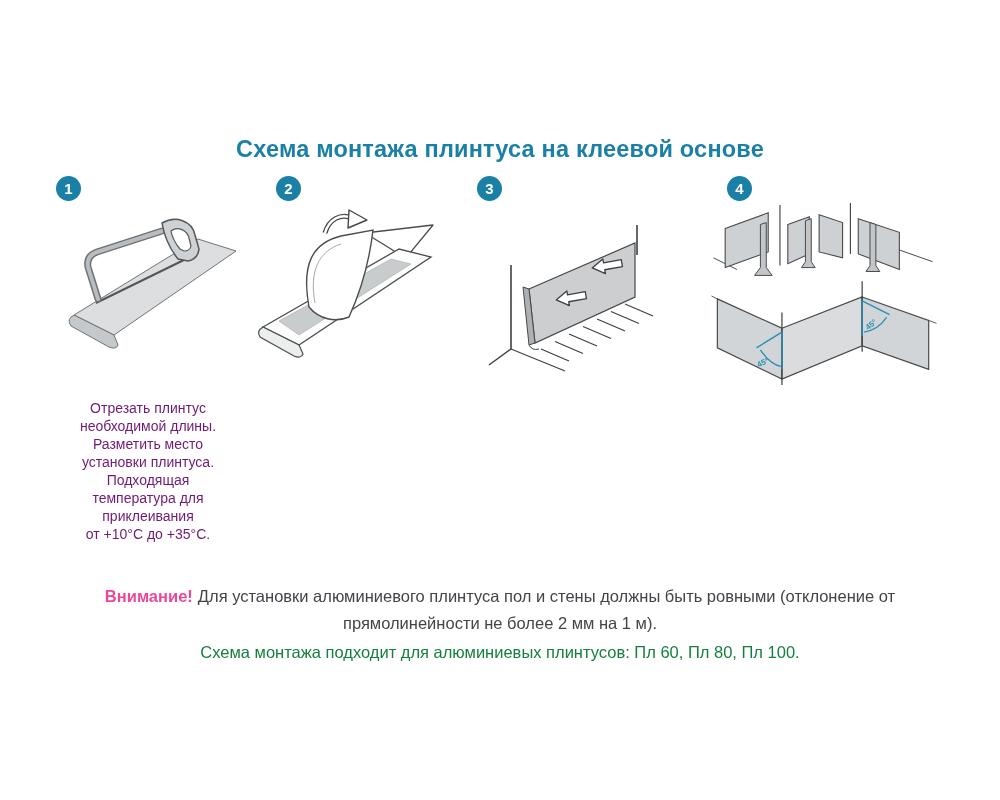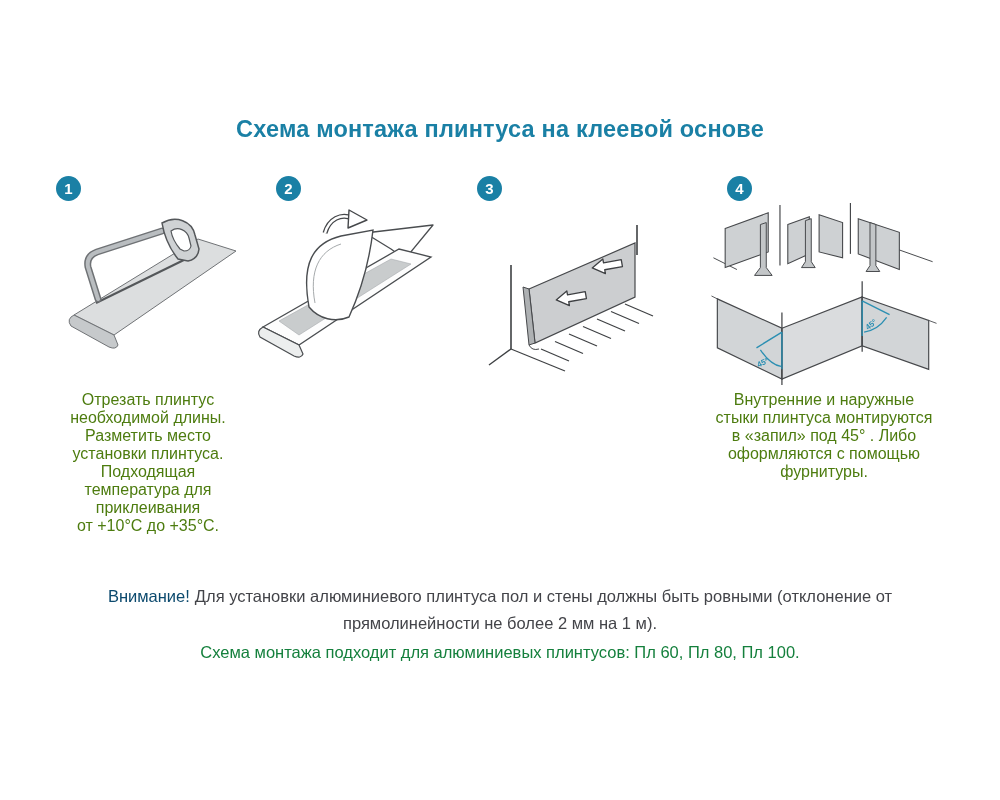--- a/index.html
+++ b/index.html
@@ -2,50 +2,50 @@
 <html><head>
 <meta charset="utf-8">
 <style>
   * { margin:0; padding:0; box-sizing:border-box; }
   html,body { background:#ffffff; }
   body {
     width:1000px; height:800px; position:relative; overflow:hidden;
     font-family:"Liberation Sans", sans-serif; color:#54565a;
   }
   .page-title {
-    position:absolute; top:116px; left:0; width:1000px;
+    position:absolute; top:136px; left:0; width:1000px;
     text-align:center; font-size:23.5px; font-weight:bold;
     color:#1a80a5; letter-spacing:0.2px;
   }
   .step { position:absolute; top:176px; }
   .step-1 { left:50px;  width:196px; }
   .step-2 { left:249px; width:196px; }
   .step-3 { left:465px; width:210px; }
   .step-4 { left:709px; width:230px; }
   .badge {
     width:25px; height:25px; border-radius:50%;
     background:#1a80a5; color:#fff;
     font-size:15px; font-weight:bold;
     display:flex; align-items:center; justify-content:center;
   }
   .step-1 .badge { margin-left:6px; }
   .step-2 .badge { margin-left:27px; }
   .step-3 .badge { margin-left:12px; }
   .step-4 .badge { margin-left:18px; }
   .illus { display:block; margin-top:2px; }
   .step-text {
-    margin-top:6px; text-align:center;
-    font-size:16px; line-height:18px; color:#4d7c0f;
+    margin-top:14px; text-align:center;
+    font-size:14px; line-height:18px; color:#701a75;
     white-space:pre-line;
   }
   .warning {
     position:absolute; top:583px; left:70px; width:860px;
     text-align:center; font-size:16.5px; line-height:27px; color:#434449;
   }
-  .warning b { font-weight:normal; color:#0c4a6e; padding-right:5px;margin-top:22px; }
+  .warning b { font-weight:bold; color:#ec4899; padding-right:5px;margin-top:22px; }
   .warning .wtext { white-space:pre-line; }
   .footer-note {
     position:absolute; top:643px; left:0; width:1000px;
     text-align:center; font-size:16.5px; color:#15803d;
   }
   .angle-label { font-size:8px; fill:#2b8fb2; font-weight:bold; }
 </style>
 </head>
 <body>
 
@@ -156,25 +156,20 @@
         <path d="M 50,150 Q 60,165 71,167" stroke="#2b8fb2" stroke-width="1.3" fill="none"></path>
         <text class="angle-label" x="48" y="168" transform="rotate(-24 48 168)">45°</text>
       </g>
       <g>
         <path d="M 154,100 L 154,136 M 154,100 L 182,114" stroke="#2b8fb2" stroke-width="1.4" fill="none"></path>
         <path d="M 156,132 Q 170,130 179,117" stroke="#2b8fb2" stroke-width="1.3" fill="none"></path>
         <text class="angle-label" x="160" y="130" transform="rotate(-38 160 130)">45°</text>
       </g>
     </g>
   </svg>
-  <p class="step-text">Внутренние и наружные
-стыки плинтуса монтируются
-в «запил» под 45° . Либо
-оформляются с помощью
-фурнитуры.</p>
 </div>
 
 <p class="warning">
   <b>Внимание!</b><span class="wtext">Для установки алюминиевого плинтуса пол и стены должны быть ровными (отклонение от
 прямолинейности не более 2 мм на 1 м).</span>
 </p>
 
 <p class="footer-note">Схема монтажа подходит для алюминиевых плинтусов: Пл 60, Пл 80, Пл 100.</p>
 
 </body></html>

